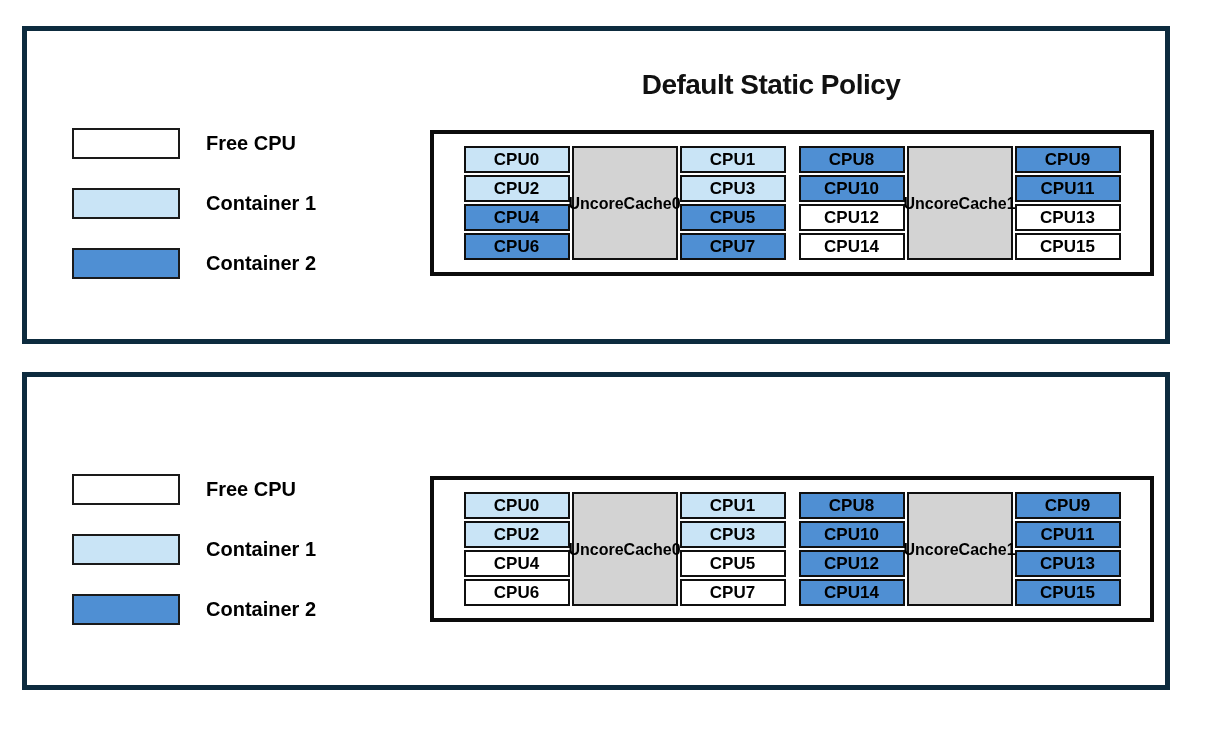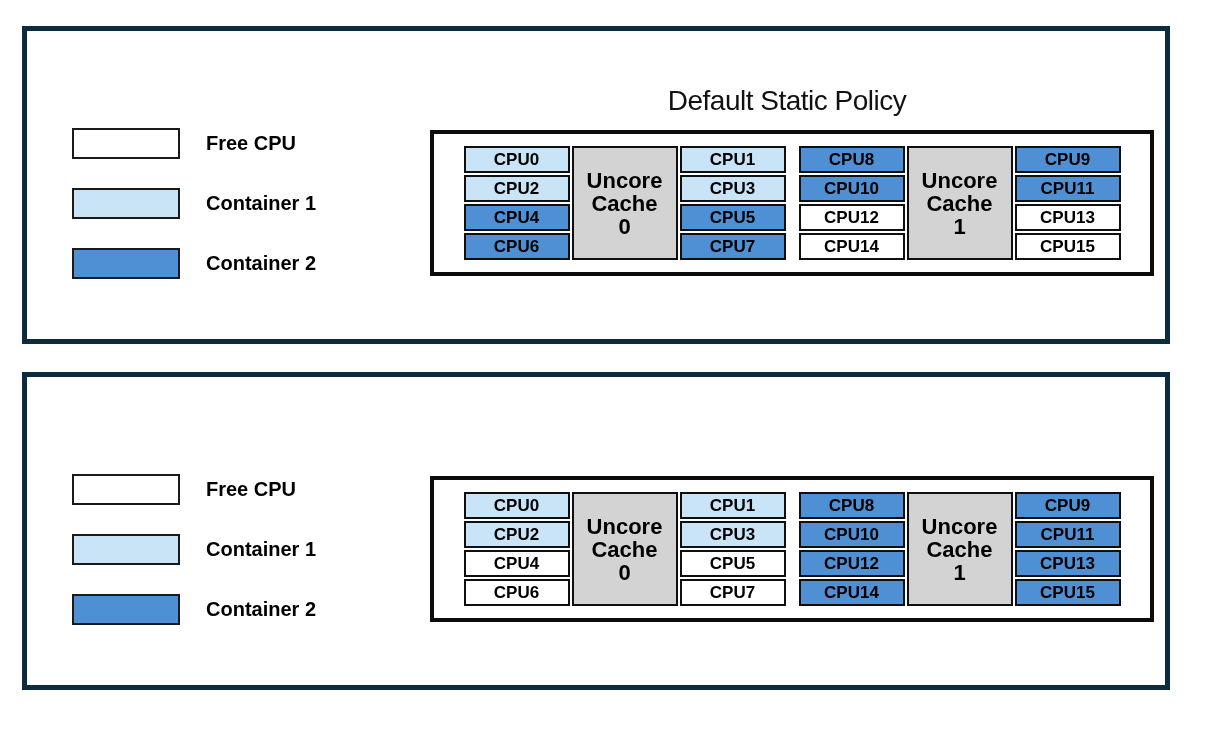--- a/index.html
+++ b/index.html
@@ -19,24 +19,24 @@
     box-sizing: border-box;
     background: #ffffff;
   }
   .panel-0 { top: 26px; }
   .panel-1 { top: 372px; }
   .panel-title {
     position: absolute;
     left: 403px;
     top: 38px;
     width: 682px;
-    margin: 16px;
+    margin: 0;
     text-align: center;
     font-size: 28px;
-    font-weight: normal;
+    font-weight: bold;
     letter-spacing: -0.5px;
     color: #111111;
     white-space: nowrap;
   }
   .legend {
     position: absolute;
     left: 45px;
     top: 97px;
     display: flex;
     flex-direction: column;
@@ -95,24 +95,23 @@
     font-size: 17px;
     font-weight: bold;
     color: #000000;
   }
   .cache-block {
     width: 106px;
     border: 2px solid #0f0f0f;
     box-sizing: border-box;
     background: var(--uncore-cache, #d3d3d3);
     display: flex;
-    flex-direction: column;
     align-items: center;
     justify-content: center;
-    font-size: 22px;
+    font-size: 16px;
     font-weight: bold;
     line-height: 23px;
     color: #000000;
     text-align: center;
   }
 </style>
 </head>
 <body>
 
 <div class="page">

